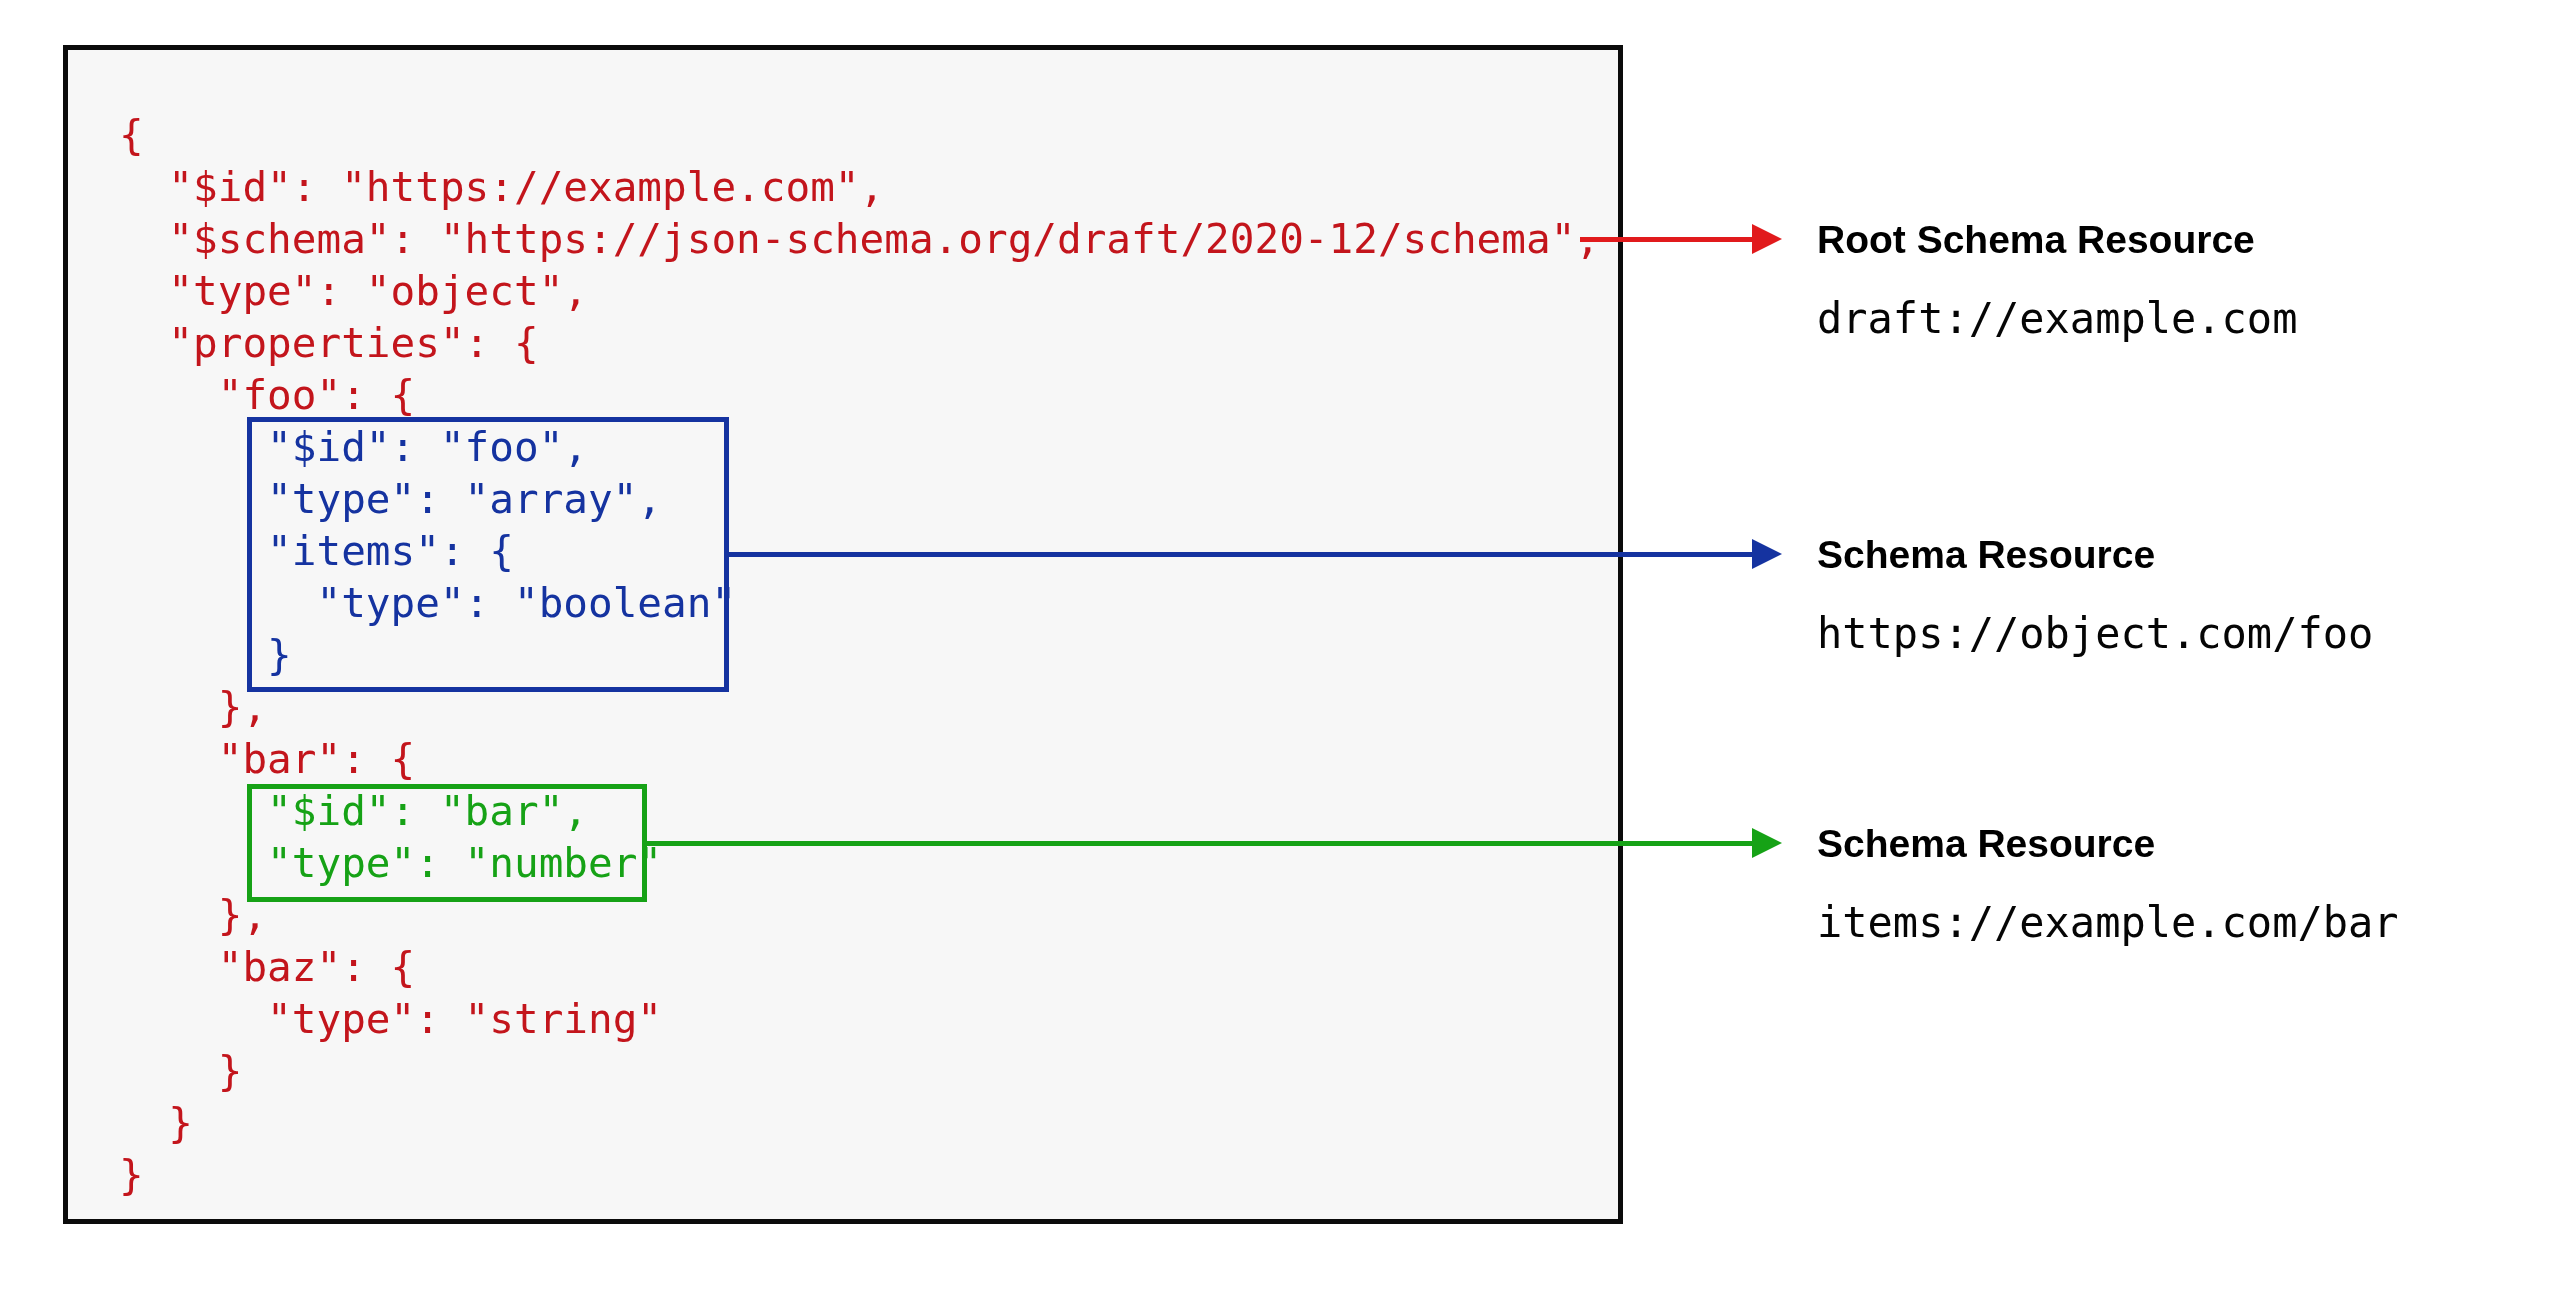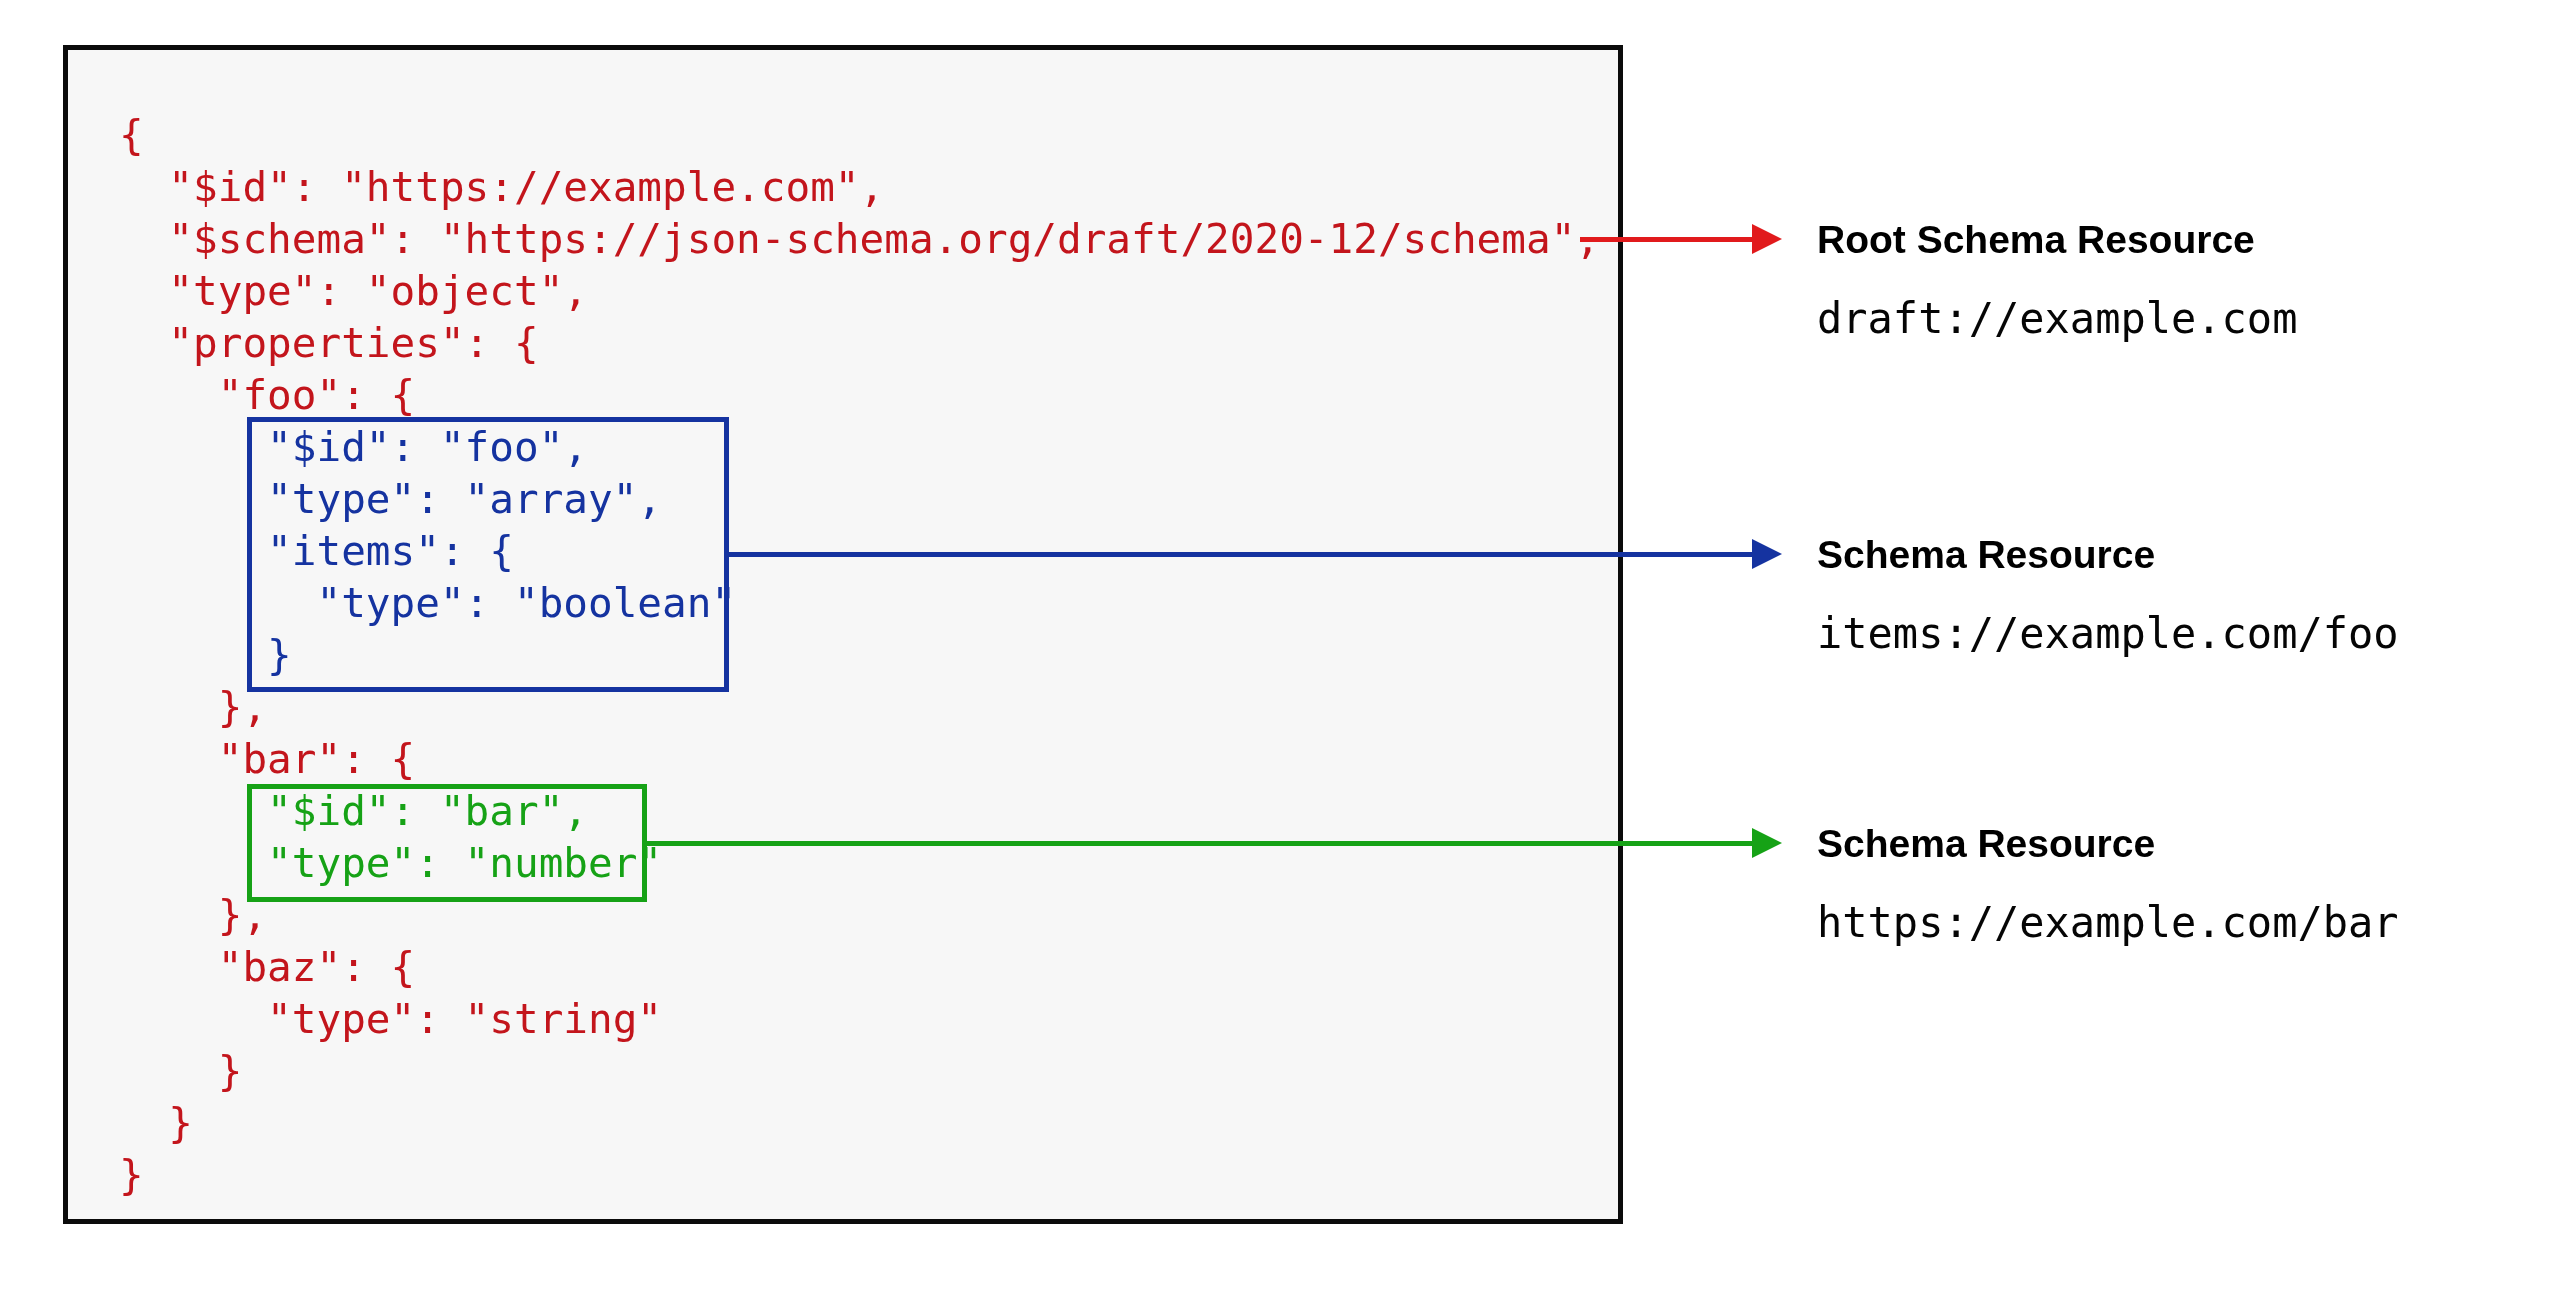--- a/index.html
+++ b/index.html
@@ -89,21 +89,21 @@
     <div class="shaft shaft-green"></div>
     <div class="head head-green"></div>
   </div>
 
   <div>
     <div class="ann-title t1">Root Schema Resource</div>
     <div class="ann-url u1">draft://example.com</div>
   </div>
   <div>
     <div class="ann-title t2">Schema Resource</div>
-    <div class="ann-url u2">items://example.com/foo</div>
+    <div class="ann-url u2">https://object.com/foo</div>
   </div>
   <div>
     <div class="ann-title t3">Schema Resource</div>
-    <div class="ann-url u3">https://example.com/bar</div>
+    <div class="ann-url u3">items://example.com/bar</div>
   </div>
 
 </div>
 
 
 </body></html>

